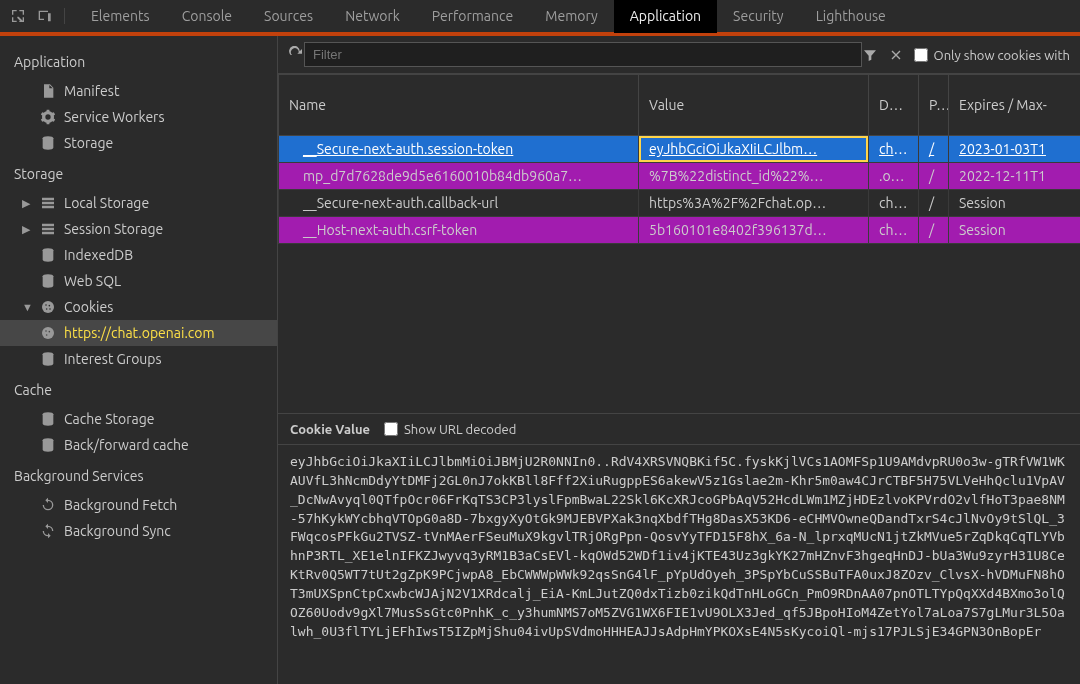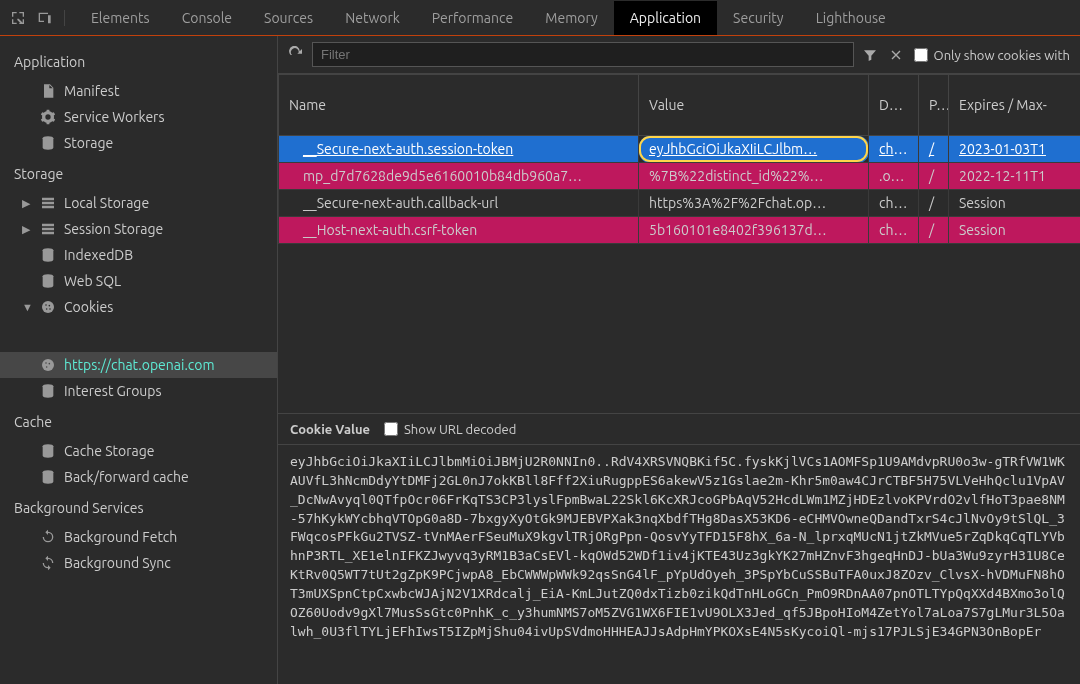--- a/index.html
+++ b/index.html
@@ -12,21 +12,21 @@
       height: 684px;
       overflow: hidden;
     }
     
     
     .tabs {
       display: flex;
       align-items: center;
       height: 36px;
       background: #2b2b2b;
-      border-bottom: 1px solid #c2410c;
+      border-bottom: 4px solid #c2410c;
       padding-left: 10px;
     }
     .tab-icons {
       display: flex;
       gap: 10px;
       padding-right: 12px;
       border-right: 1px solid #444;
       margin-right: 10px;
     }
     .tab-icons svg { width: 16px; height: 16px; fill: #aaa; }
@@ -67,42 +67,41 @@
       display: flex;
       align-items: center;
       padding: 5px 14px 5px 22px;
       color: #ccc;
       gap: 8px;
       cursor: pointer;
       font-size: 14px;
     }
     .tree-item.sub { padding-left: 40px; }
     .tree-item.selected { background: #474747; }
-    .tree-item.dim { color: #5eead4; margin-top: 32px; }
+    .tree-item.dim { color: #fde047; }
     .chevron {
       width: 10px;
       display: inline-block;
       font-size: 11px;
       color: #999;
     }
     .icon { width: 16px; height: 16px; display: inline-flex; align-items: center; justify-content: center; flex-shrink: 0; }
     .icon svg { width: 16px; height: 16px; fill: #999; }
 
     
     .right {
       flex: 1;
       display: flex;
       flex-direction: column;
       background: #2b2b2b;
       overflow: hidden;
     }
     .toolbar {
       display: flex;
       align-items: center;
-      gap: 8px;
       padding: 6px 10px;
       border-bottom: 1px solid #444;
     }
     .toolbar svg { width: 18px; height: 18px; fill: #aaa; }
     .filter-input {
       flex: 1;
       background: #1f1f1f;
       border: 1px solid #555;
       color: #ccc;
       padding: 4px 8px;
@@ -143,22 +142,22 @@
     td {
       padding: 5px 10px;
       border: 1px solid #3a3a3a;
       overflow: hidden;
       white-space: nowrap;
       text-overflow: ellipsis;
       color: #ccc;
       font-size: 14px;
     }
     tr.selected td { background: #1f6fd0; color: #fff; text-decoration: underline; }
-    tr.selected td.hl { background: #1f6fd0; box-shadow: inset 0 0 0 2px #ffd54a; border-radius: 11px; }
-    tr.alt td { background: #be185d; }
+    tr.selected td.hl { background: #1f6fd0; box-shadow: inset 0 0 0 2px #ffd54a; }
+    tr.alt td { background: #a21caf; }
 
     
     .details {
       height: 270px;
       overflow: hidden;
     }
     .details-head {
       display: flex;
       align-items: center;
       gap: 14px;

